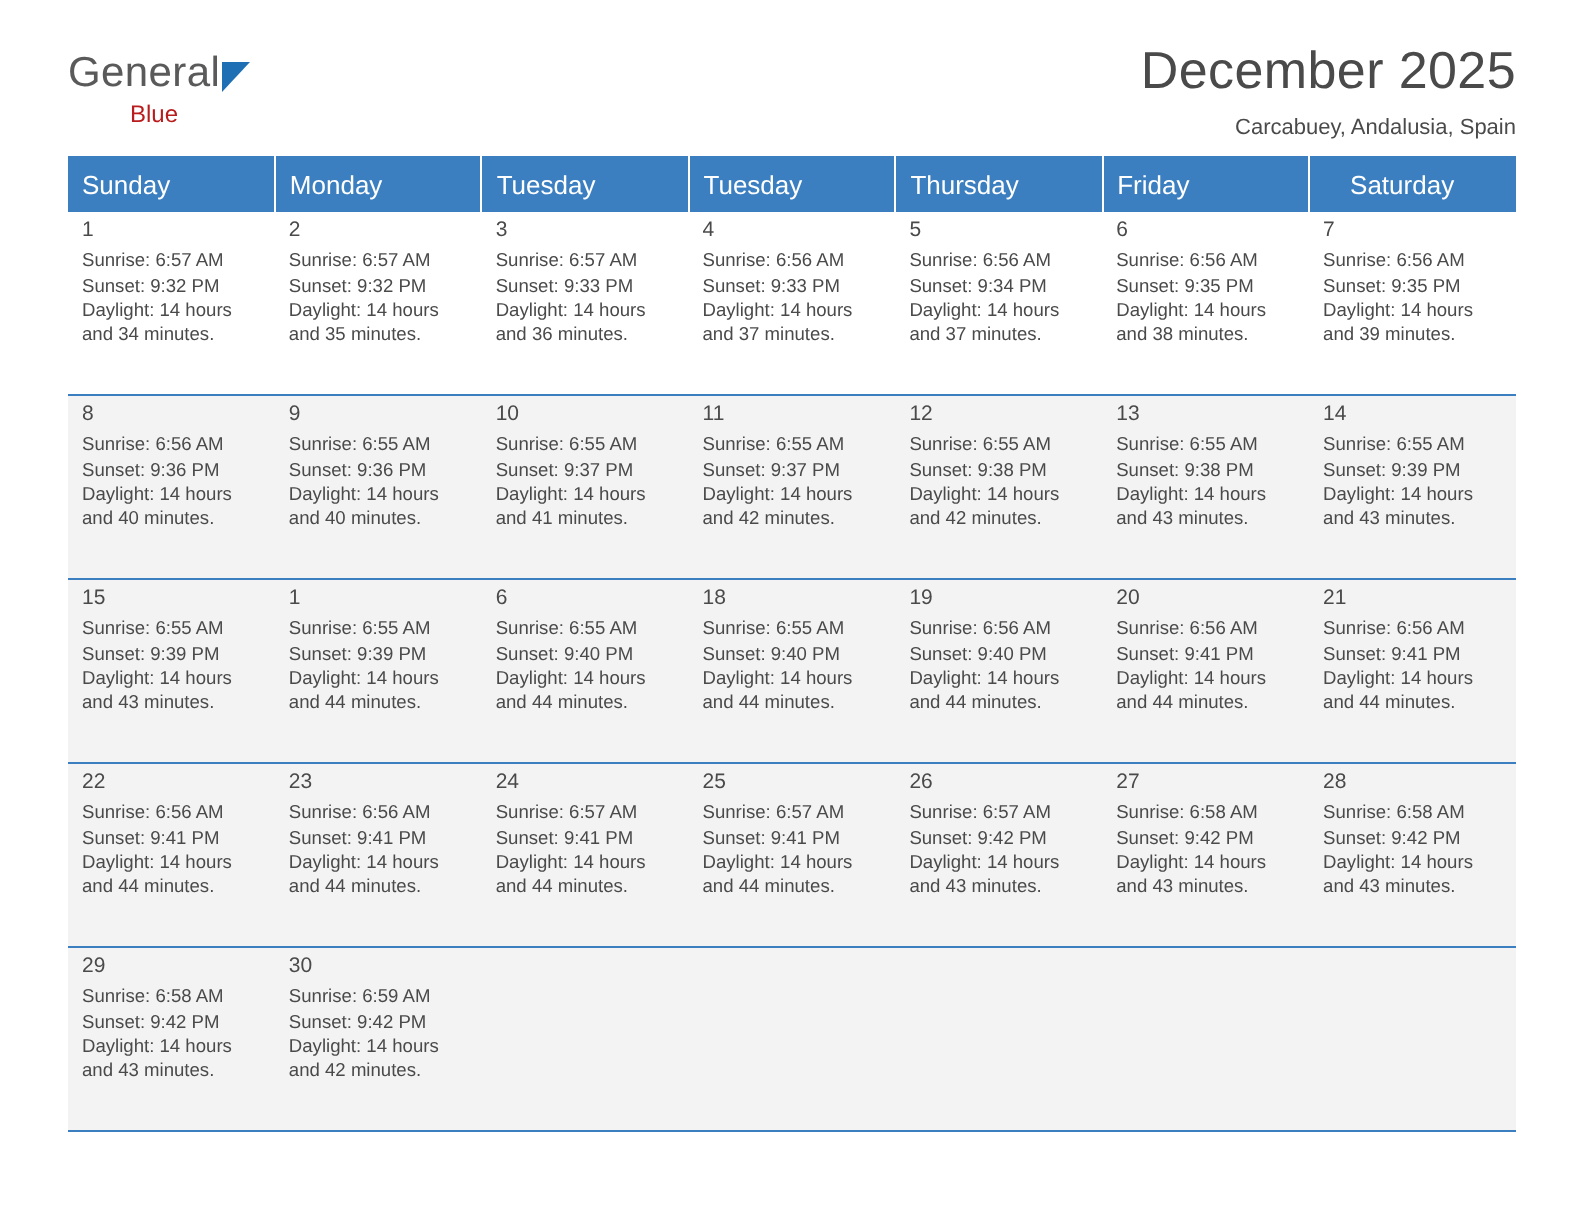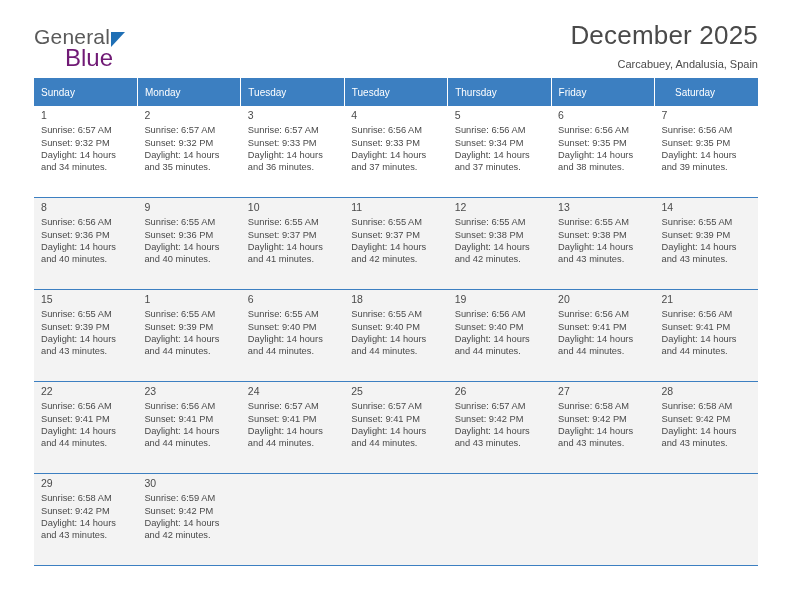--- a/index.html
+++ b/index.html
@@ -46,22 +46,22 @@
     display: inline-block;
     width: 0;
     height: 0;
     border-left: 14px solid #1f6fb5;
     border-bottom: 15px solid transparent;
     position: relative;
     top: 3px;
     margin-left: 1px;
   }
   .logo-row2 {
-    font-size: 24px;
-    color: #701a75;
+    font-size: 12px;
+    color: #b91c1c;
     line-height: 19px;
     margin-left: 31px;
   }
   .title {
     position: absolute;
     right: 0;
     top: 20px;
     font-size: 26px;
     color: #4a4a4a;
     font-weight: normal;
@@ -77,21 +77,21 @@
 
   
   table.cal {
     border-collapse: collapse;
     width: 724px;
     table-layout: fixed;
   }
   table.cal th {
     background: #3c7fc1;
     color: #ffffff;
-    font-size: 10px;
+    font-size: 13px;
     font-weight: normal;
     text-align: left;
     padding: 5px 0 5px 7px;
     border-right: 1px solid #ffffff;
     height: 18px;
   }
   table.cal th:last-child { border-right: none; padding-left: 20px; }
 
   table.cal td {
     vertical-align: top;

